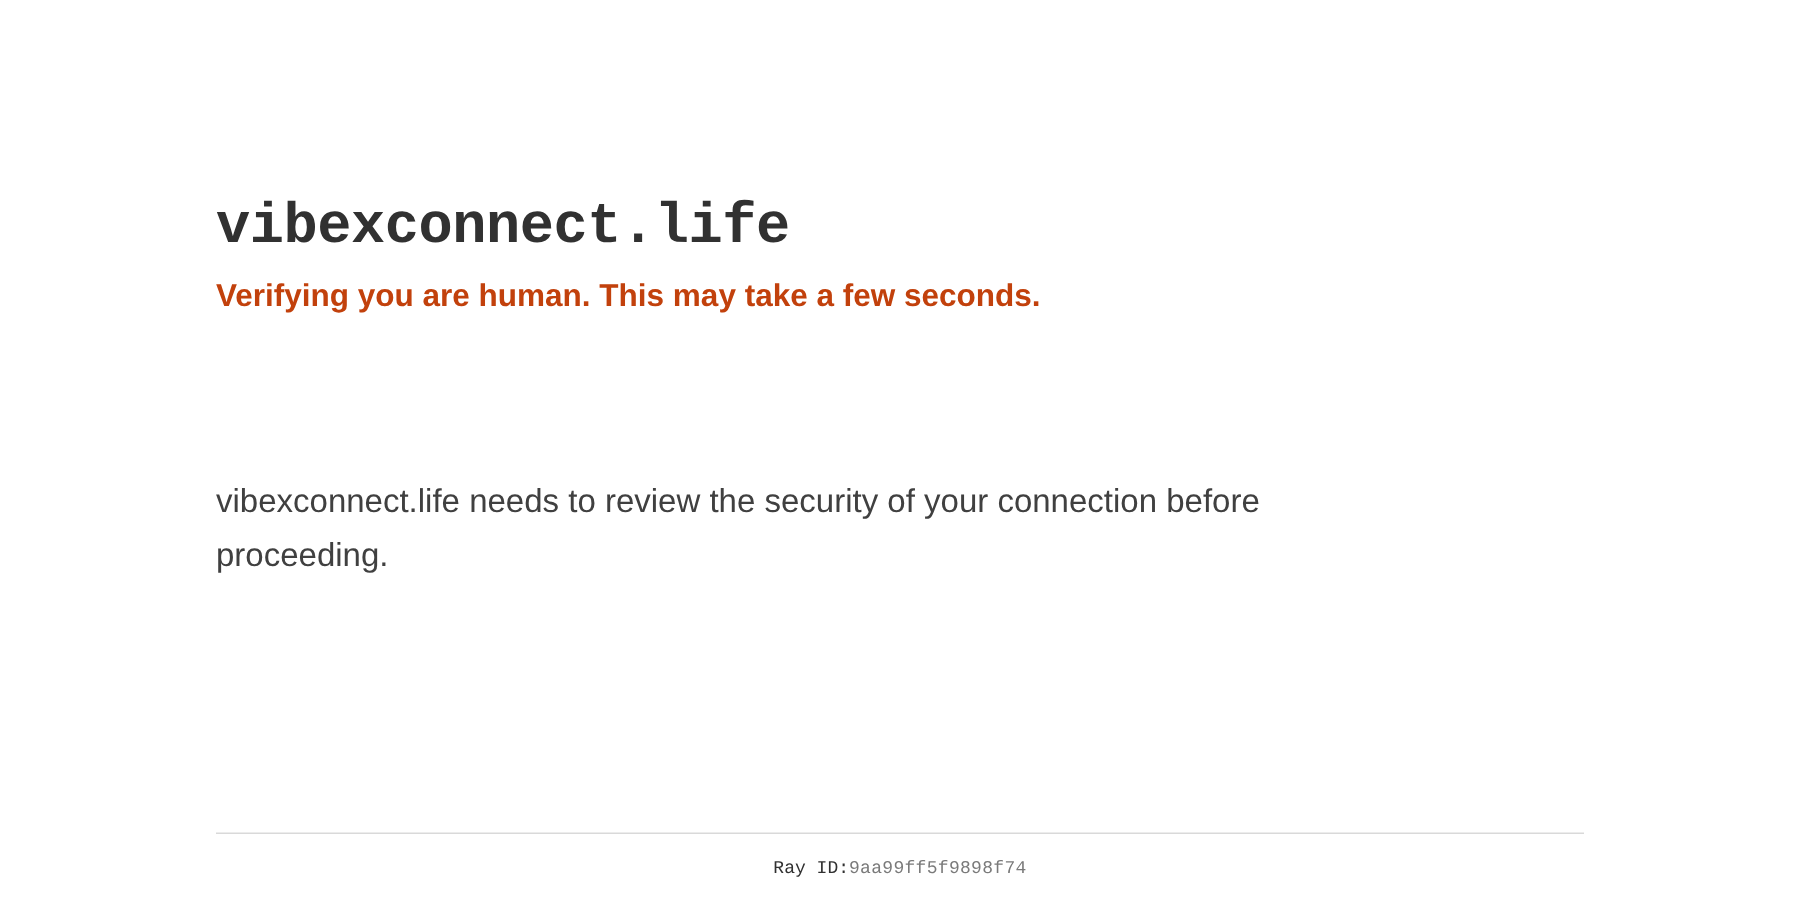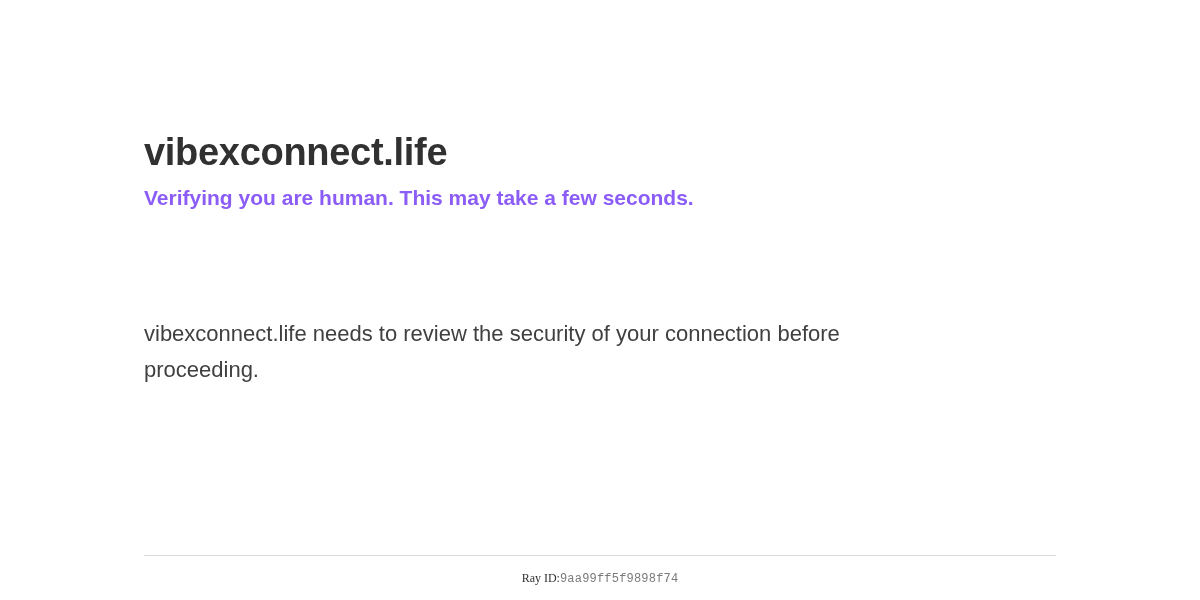--- a/index.html
+++ b/index.html
@@ -35,26 +35,27 @@
 
   .site-title {
     font-size: 38px;
     font-weight: bold;
     color: #313131;
     letter-spacing: -0.3px;
     line-height: 44px;
     margin: 0;
     padding: 0;
     white-space: nowrap;
+    font-family: Liberation Mono, monospace;
   }
 
   .subtitle {
     font-size: 21px;
     font-weight: bold;
-    color: #8b5cf6;
+    color: #c2410c;
     line-height: 28px;
     margin: 0;
     padding-top: 10px;
     white-space: nowrap;
   }
 
   .challenge-slot {
     height: 92px;
     width: 400px;
     margin-top: 8px;
@@ -88,21 +89,21 @@
   }
 
   .footer-line {
     padding-top: 14px;
     font-size: 12px;
     color: #313131;
     line-height: 16px;
   }
 
   .ray-label {
-    font-family: Liberation Serif, serif;
+    font-family: Liberation Mono, monospace;
     font-size: 12px;
     color: #313131;
   }
 
   .ray-value {
     font-family: "Liberation Mono", monospace;
     font-size: 12px;
     color: #7a7a7a;
     letter-spacing: 0.2px;
   }

